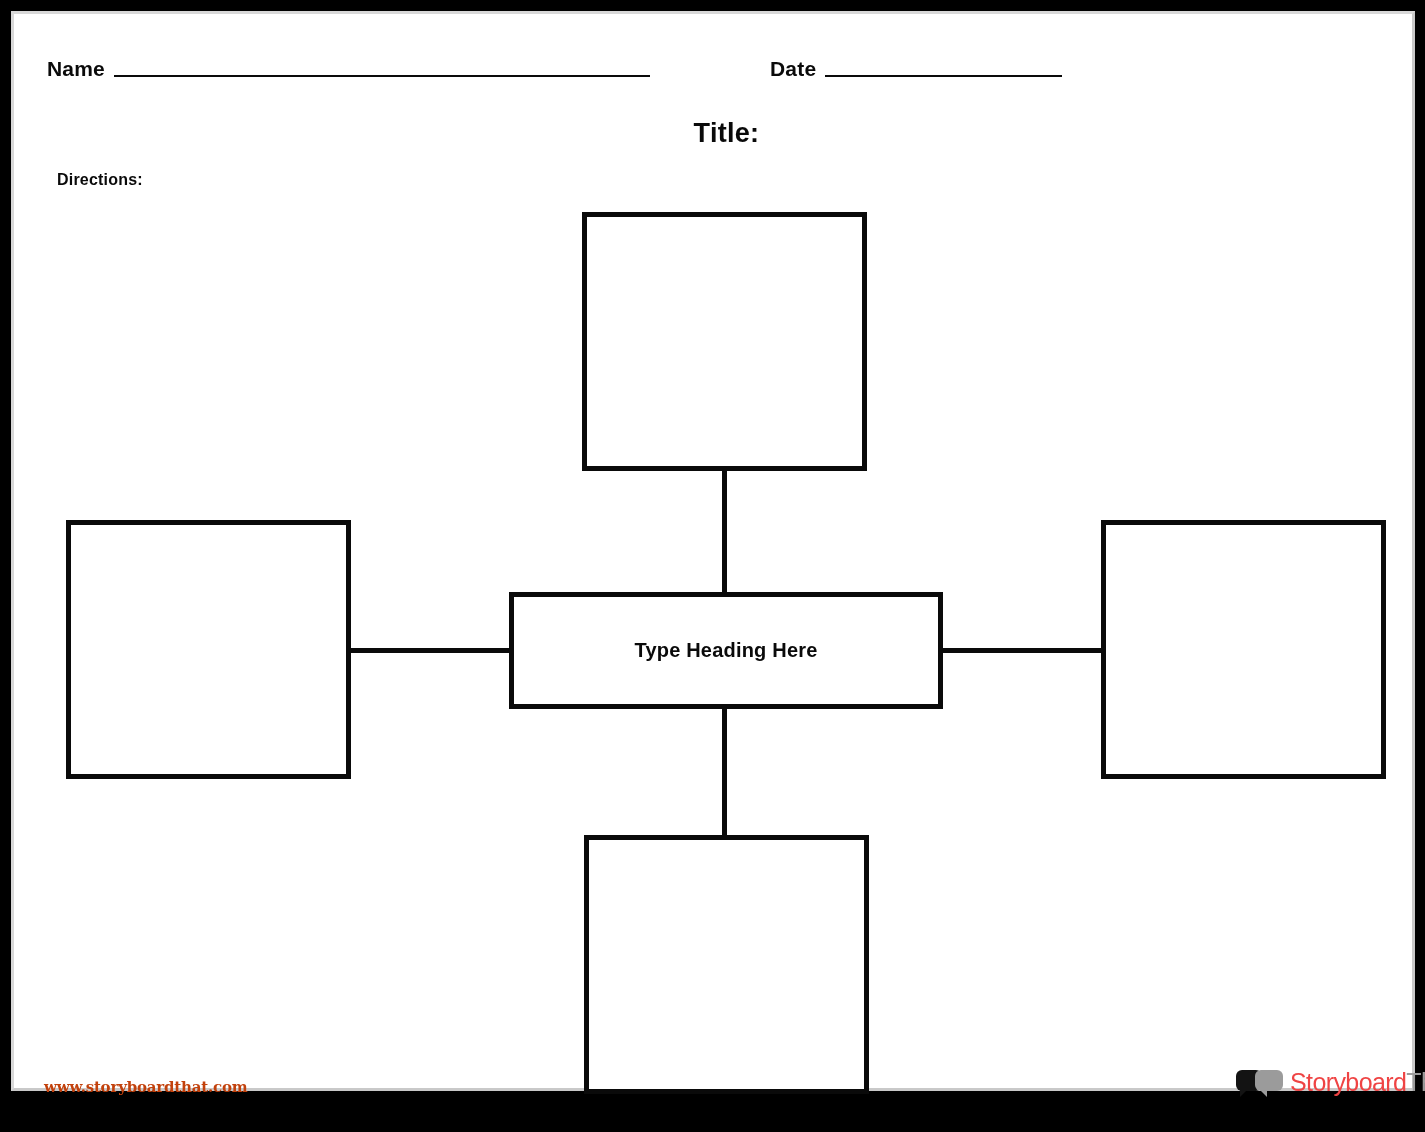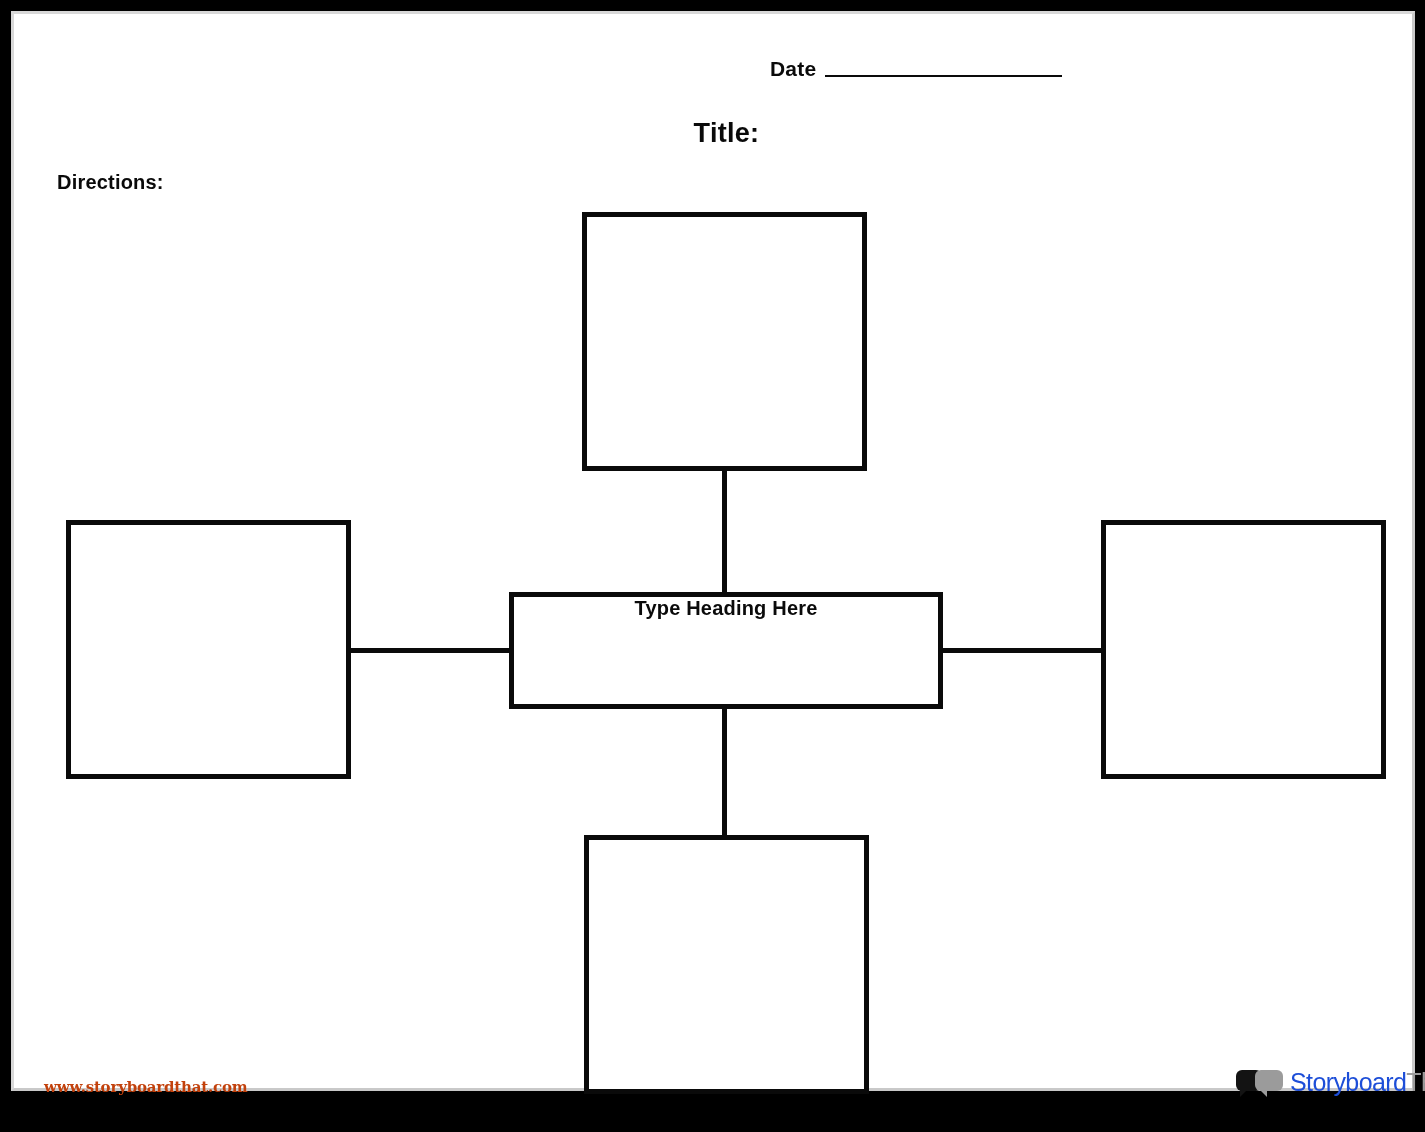--- a/index.html
+++ b/index.html
@@ -71,39 +71,40 @@
     text-align: center;
     font-size: 27px;
     font-weight: bold;
     color: #0a0a0a;
     letter-spacing: 0.3px;
   }
   .directions {
     position: absolute;
     left: 43px;
     top: 157px;
-    font-size: 20px;
+    font-size: 16px;
     font-weight: bold;
     color: #0a0a0a;
     letter-spacing: 0.2px;
   }
 
   
   .diagram {
     position: absolute;
     left: 0; top: 0;
     width: 1425px;
     height: 1132px;
   }
   .node {
     position: absolute;
     background: #ffffff;
     border: 5px solid #0a0a0a;
     box-sizing: border-box;
     display: flex;
+    align-items: center;
     justify-content: center;
     z-index: 2;
   }
   .node-label {
     font-size: 20px;
     font-weight: bold;
     color: #0a0a0a;
     letter-spacing: 0.2px;
     text-align: center;
   }
@@ -177,29 +178,33 @@
     width: 0; height: 0;
     border-right: 7px solid #9b9b9b;
     border-bottom: 7px solid transparent;
   }
   .brand-text {
     font-size: 25px;
     letter-spacing: -0.6px;
     margin-left: 4px;
     white-space: nowrap;
   }
-  .brand-text .brand-dark  { color: #1d4ed8; }
+  .brand-text .brand-dark  { color: #ef4444; }
   .brand-text .brand-light { color: #9b9b9b; }
 </style>
 </head>
 <body>
 
 <div class="page-frame">
   <div class="page-sheet">
 
+    <div class="field" id="name-field">
+      <span class="field-label">Name</span>
+      <span class="field-rule"></span>
+    </div>
 
     <div class="field" id="date-field">
       <span class="field-label">Date</span>
       <span class="field-rule"></span>
     </div>
 
     <div class="sheet-title">Title:</div>
     <div class="directions">Directions:</div>
 
     <div class="diagram">

